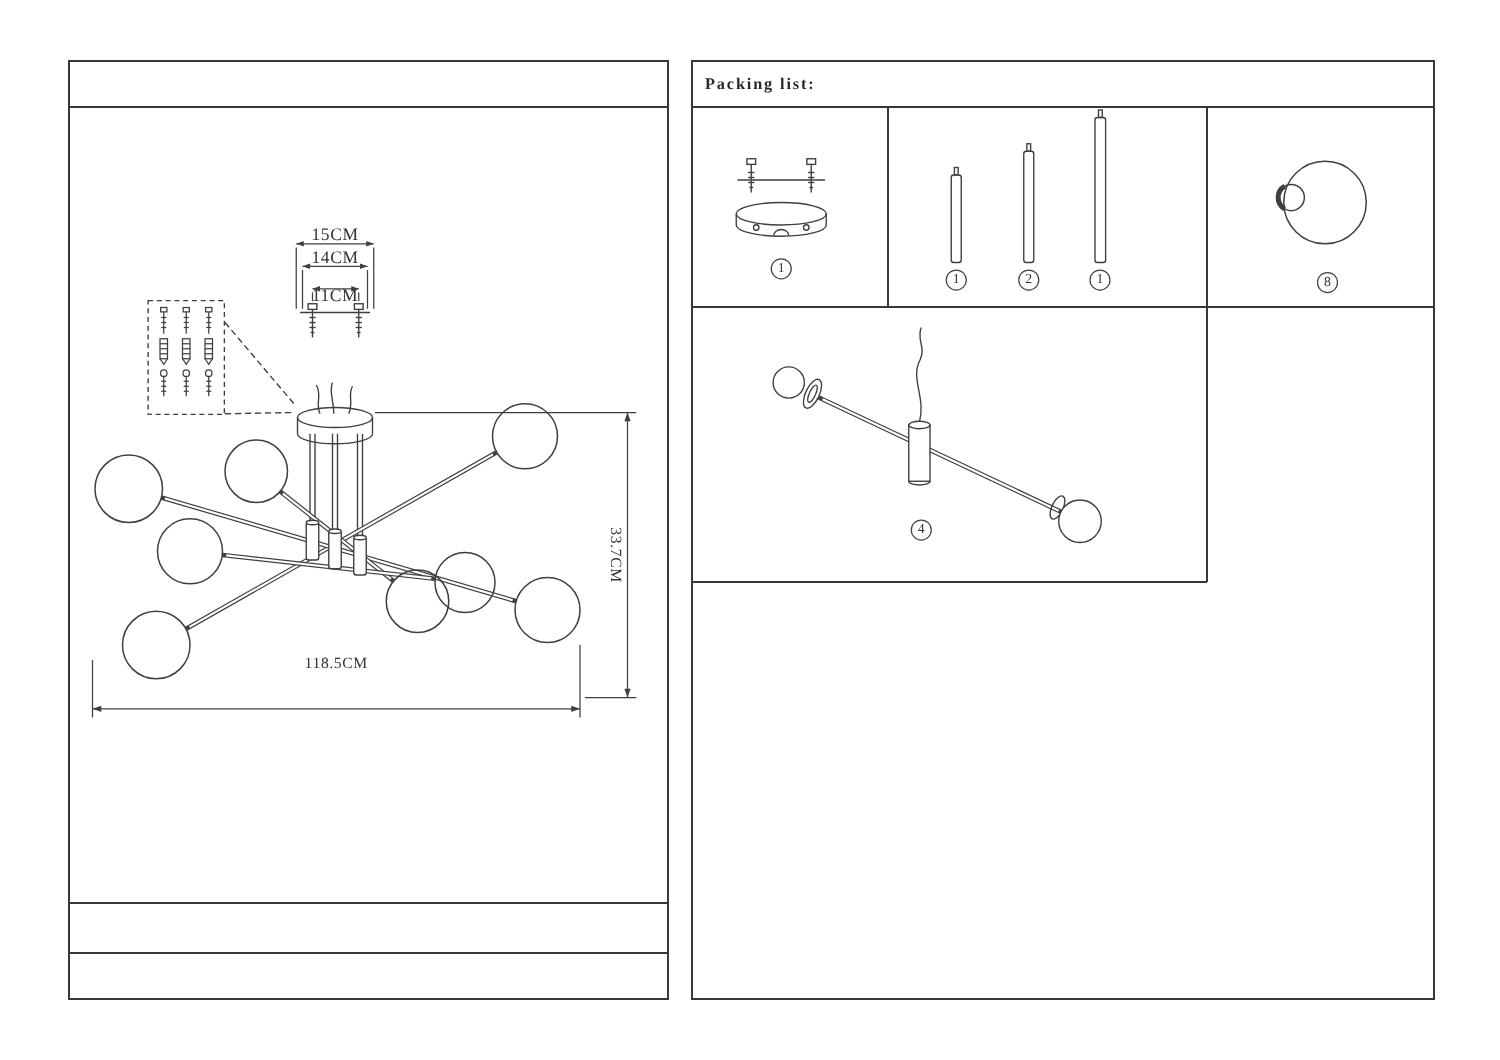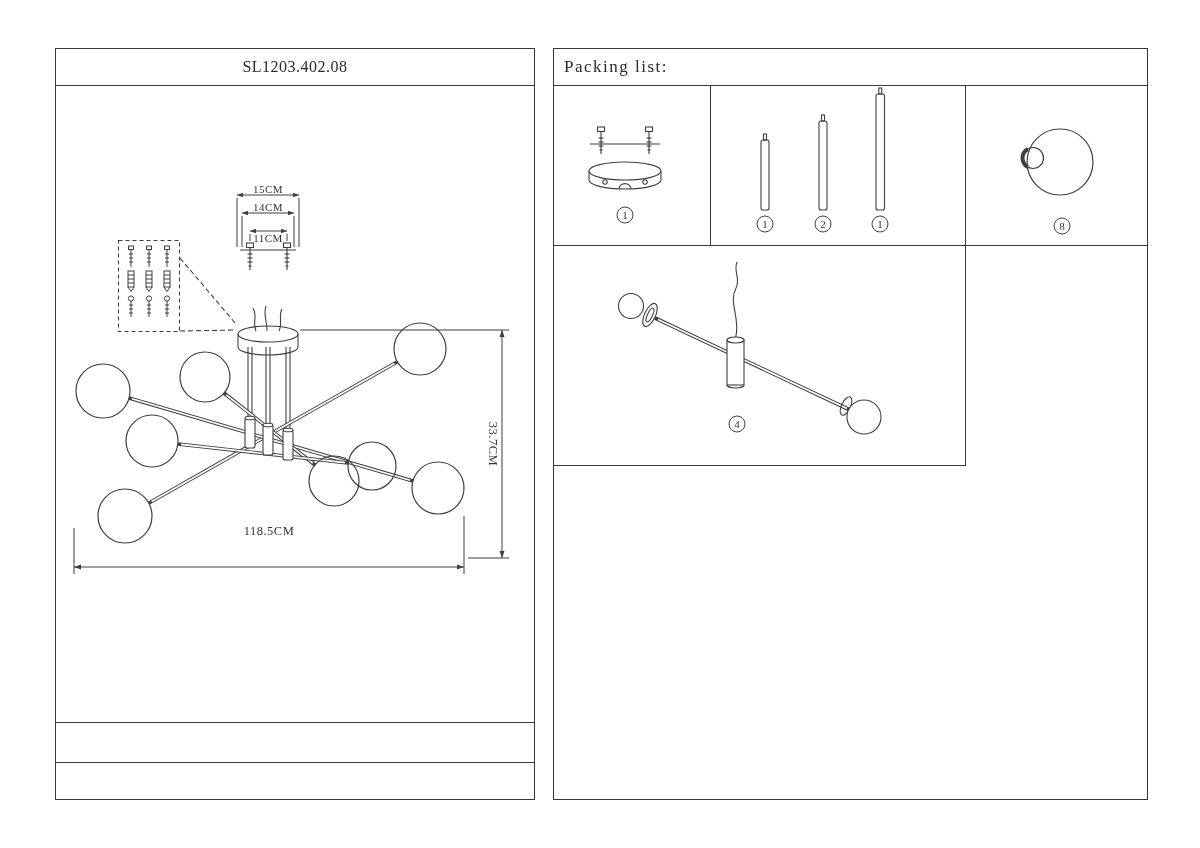--- a/index.html
+++ b/index.html
@@ -2,22 +2,22 @@
 <html><head>
 <meta charset="utf-8">
 <style>
   html,body{margin:0;padding:0;background:#ffffff;}
   .page{position:relative;width:1200px;height:848px;background:#ffffff;overflow:hidden;
         font-family:"Liberation Serif","DejaVu Serif",serif;color:#2a2a2a;}
   .art{position:absolute;left:0;top:0;width:1200px;height:848px;}
   .ltitle{position:absolute;left:55px;top:48px;width:480px;height:37px;display:flex;
           align-items:center;justify-content:center;font-size:16px;letter-spacing:.5px;}
   .ptitle{position:absolute;left:564px;top:48px;height:37px;display:flex;align-items:center;
-          font-size:17px;letter-spacing:1.5px;}
-  .dim{position:absolute;transform:translate(-50%,-50%);font-size:11px;letter-spacing:.5px;
+          font-size:13px;letter-spacing:1.5px;font-weight:bold;}
+  .dim{position:absolute;transform:translate(-50%,-50%);font-size:14px;letter-spacing:.5px;
        white-space:nowrap;color:#333;}
   .dim-lg{font-size:12.5px;}
   .rot{transform:translate(-50%,-50%) rotate(90deg);}
   .qty{position:absolute;width:17px;height:17px;box-sizing:border-box;border:1px solid #444;
        border-radius:50%;display:flex;align-items:center;justify-content:center;
        font-size:11px;line-height:1;transform:translate(-50%,-50%);color:#333;background:#fff;}
 </style>
 </head>
 <body>
 
@@ -196,21 +196,20 @@
       <circle cx="631" cy="306" r="12.5" fill="#ffffff"></circle>
       <path d="M735.5,338 C741,318 728,303 736,288 C741,278 733,272 737,262"></path>
       <rect x="727" y="340" width="17" height="45" fill="#ffffff"></rect>
       <ellipse cx="735.5" cy="340" rx="8.5" ry="3" fill="#ffffff"></ellipse>
       <path d="M727,385 A8.5,3 0 0 0 744,385"></path>
       <ellipse cx="846" cy="406" rx="4.5" ry="10" transform="rotate(25 846 406)"></ellipse>
       <circle cx="864" cy="417" r="17" fill="#ffffff"></circle>
     </g>
   </svg>
 
-  <div class="ltitle">SL1203.402.08</div>
   <div class="ptitle">Packing list:</div>
 
   <div class="dim" style="left:268px;top:189px">15CM</div>
   <div class="dim" style="left:268px;top:207px">14CM</div>
   <div class="dim" style="left:268px;top:238px">11CM</div>
   <div class="dim dim-lg rot" style="left:492px;top:444px">33.7CM</div>
   <div class="dim dim-lg" style="left:269px;top:531px">118.5CM</div>
 
   <span class="qty" style="left:625px;top:215px">1</span>
   <span class="qty" style="left:765px;top:224px">1</span>

